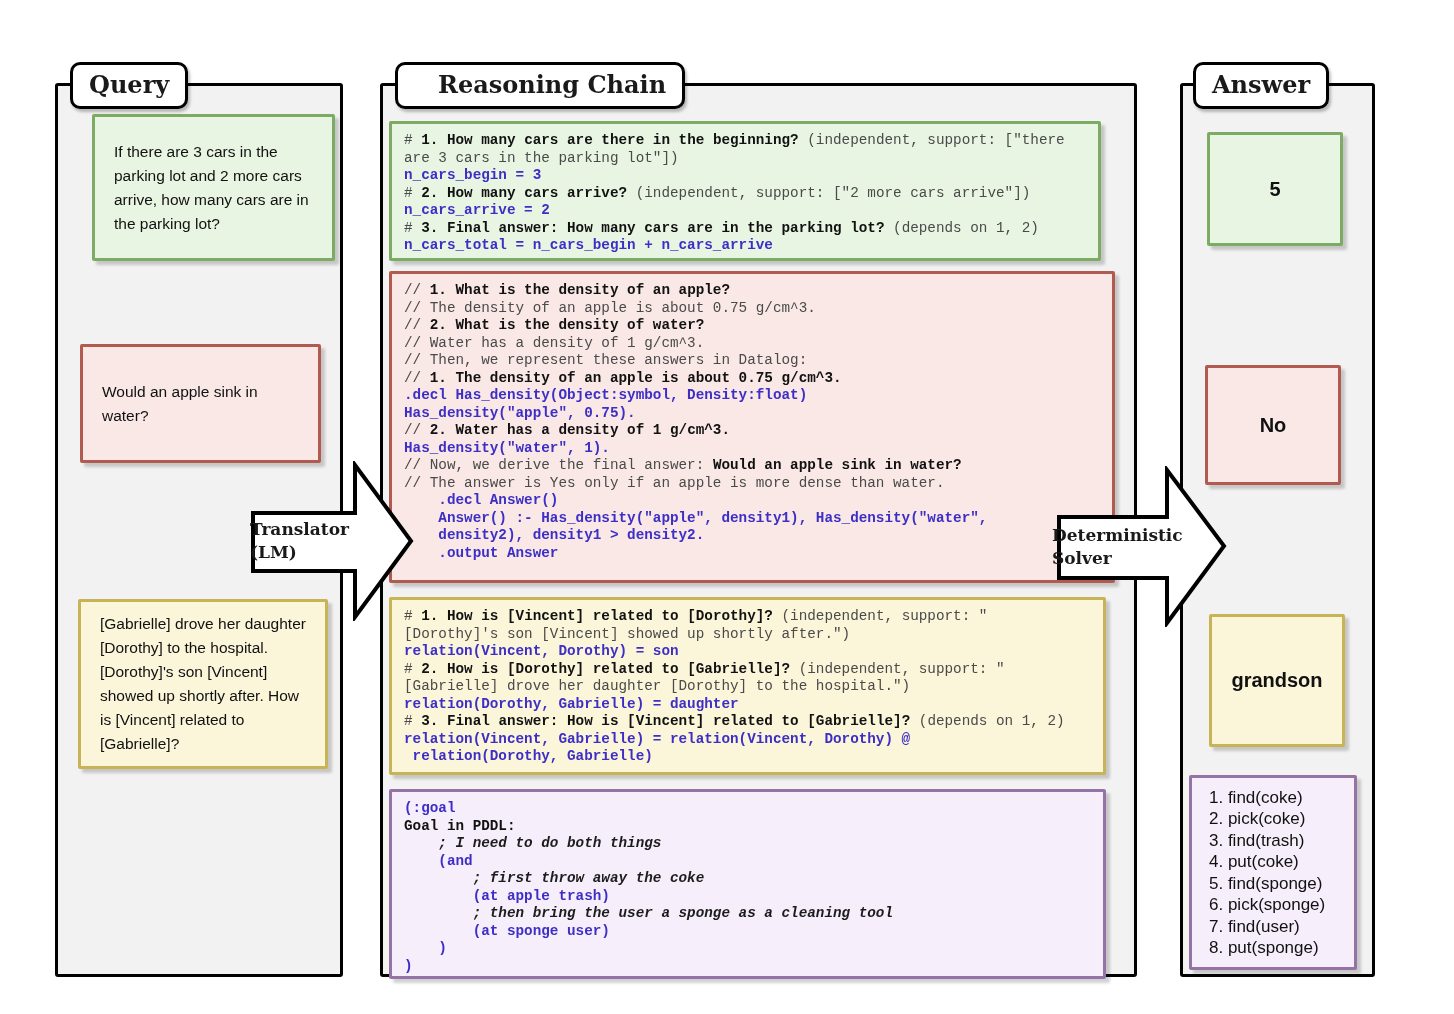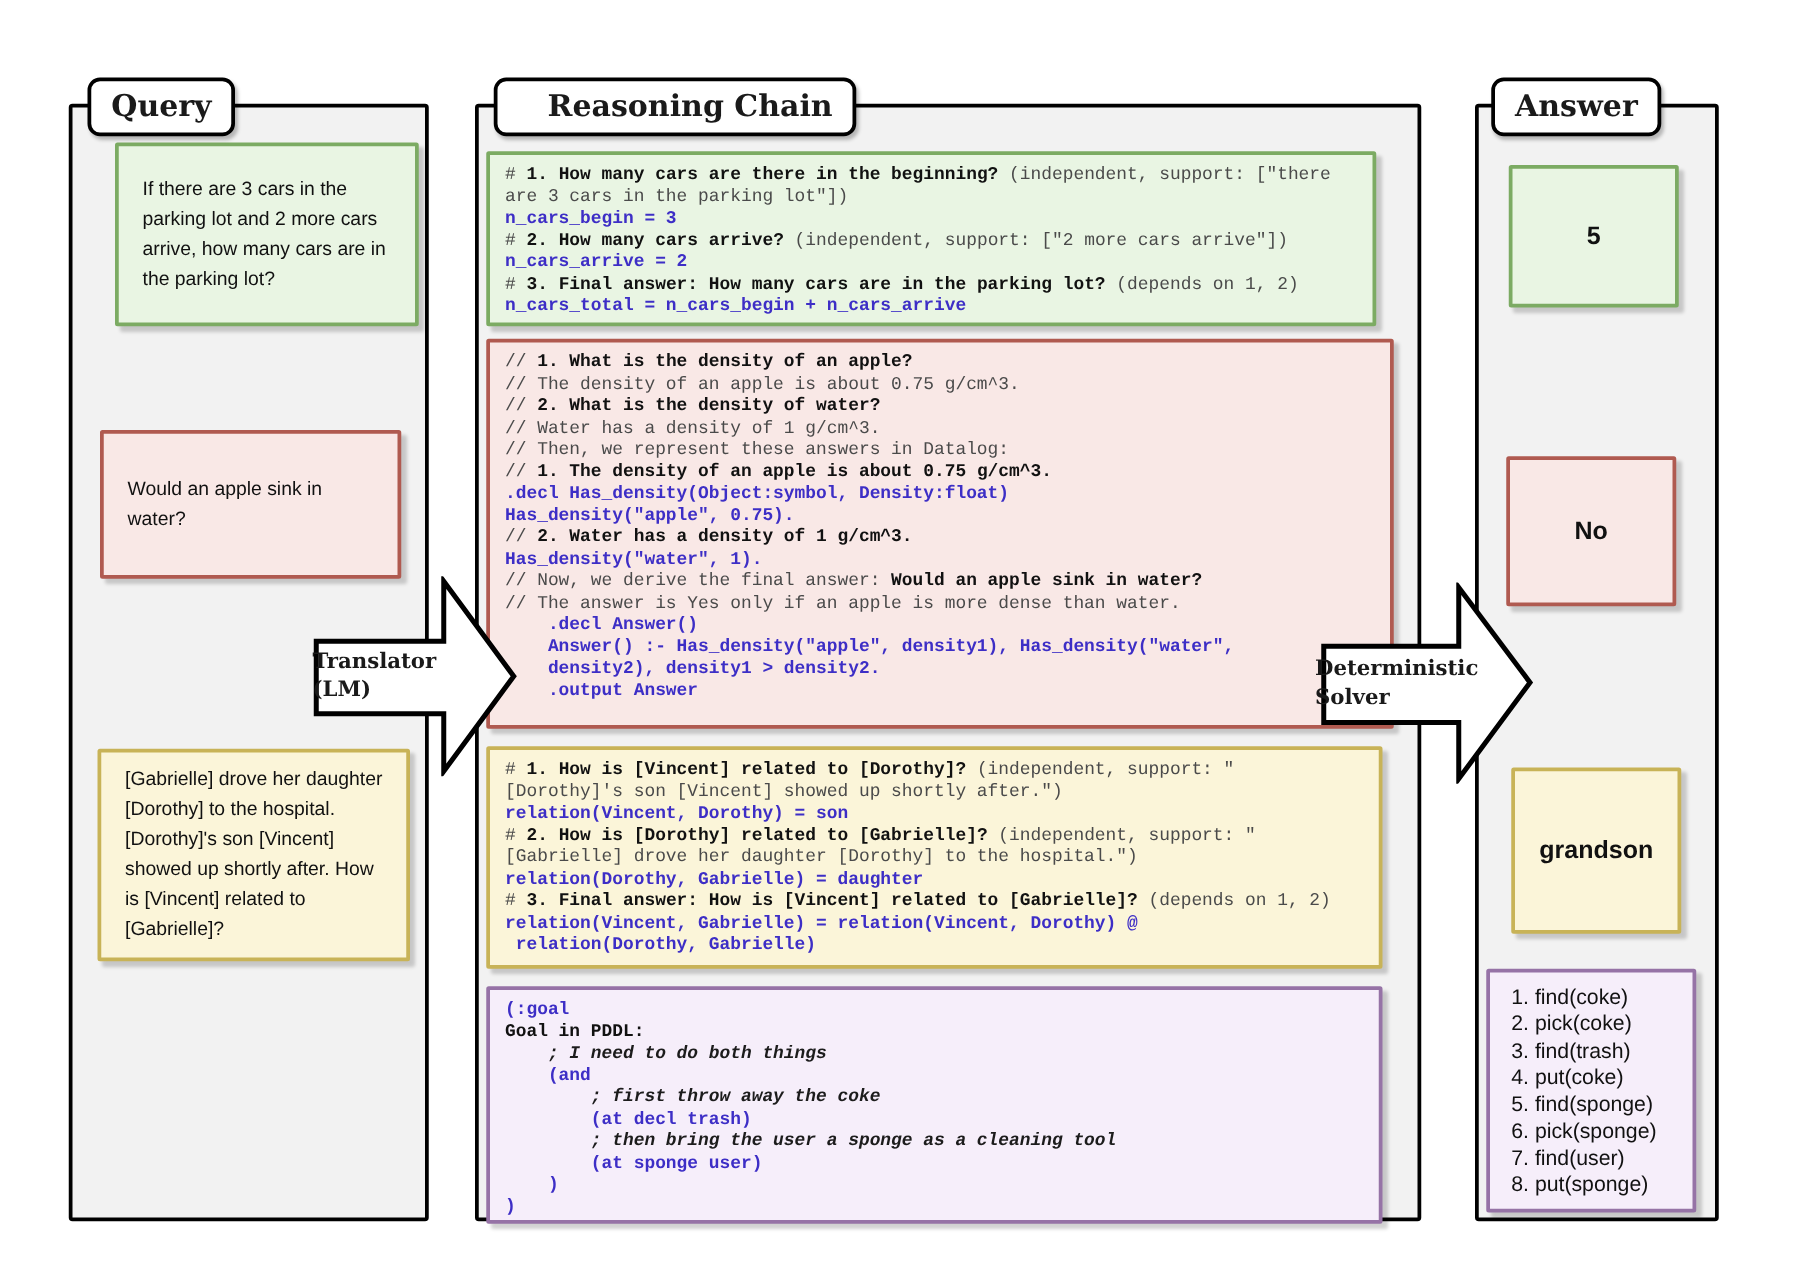--- a/index.html
+++ b/index.html
@@ -160,21 +160,21 @@
         <div class="code-line"><span class="seg-c">relation(Vincent, Gabrielle) = relation(Vincent, Dorothy) @</span></div>
         <div class="code-line"><span class="seg-c"> relation(Dorothy, Gabrielle)</span></div>
       </div>
 
     <div class="box code-block" style="left: 6px; top: 703px; width: 717px; height: 190px; background-color: rgb(246, 238, 250); border-color: rgb(150, 115, 166);">
         <div class="code-line"><span class="seg-c">(:goal</span></div>
         <div class="code-line"><span class="seg-b">Goal in PDDL:</span></div>
         <div class="code-line"><span class="seg-i">    ; I need to do both things</span></div>
         <div class="code-line"><span class="seg-c">    (and</span></div>
         <div class="code-line"><span class="seg-i">        ; first throw away the coke</span></div>
-        <div class="code-line"><span class="seg-c">        (at decl trash)</span></div>
+        <div class="code-line"><span class="seg-c">        (at apple trash)</span></div>
         <div class="code-line"><span class="seg-i">        ; then bring the user a sponge as a cleaning tool</span></div>
         <div class="code-line"><span class="seg-c">        (at sponge user)</span></div>
         <div class="code-line"><span class="seg-c">    )</span></div>
         <div class="code-line"><span class="seg-c">)</span></div>
       </div>
   </section>
 
   <section class="panel" style="left:1180px;top:83px;width:195px;height:894px;">
     <div class="panel-title" style="left:10px;">Answer</div>
 

